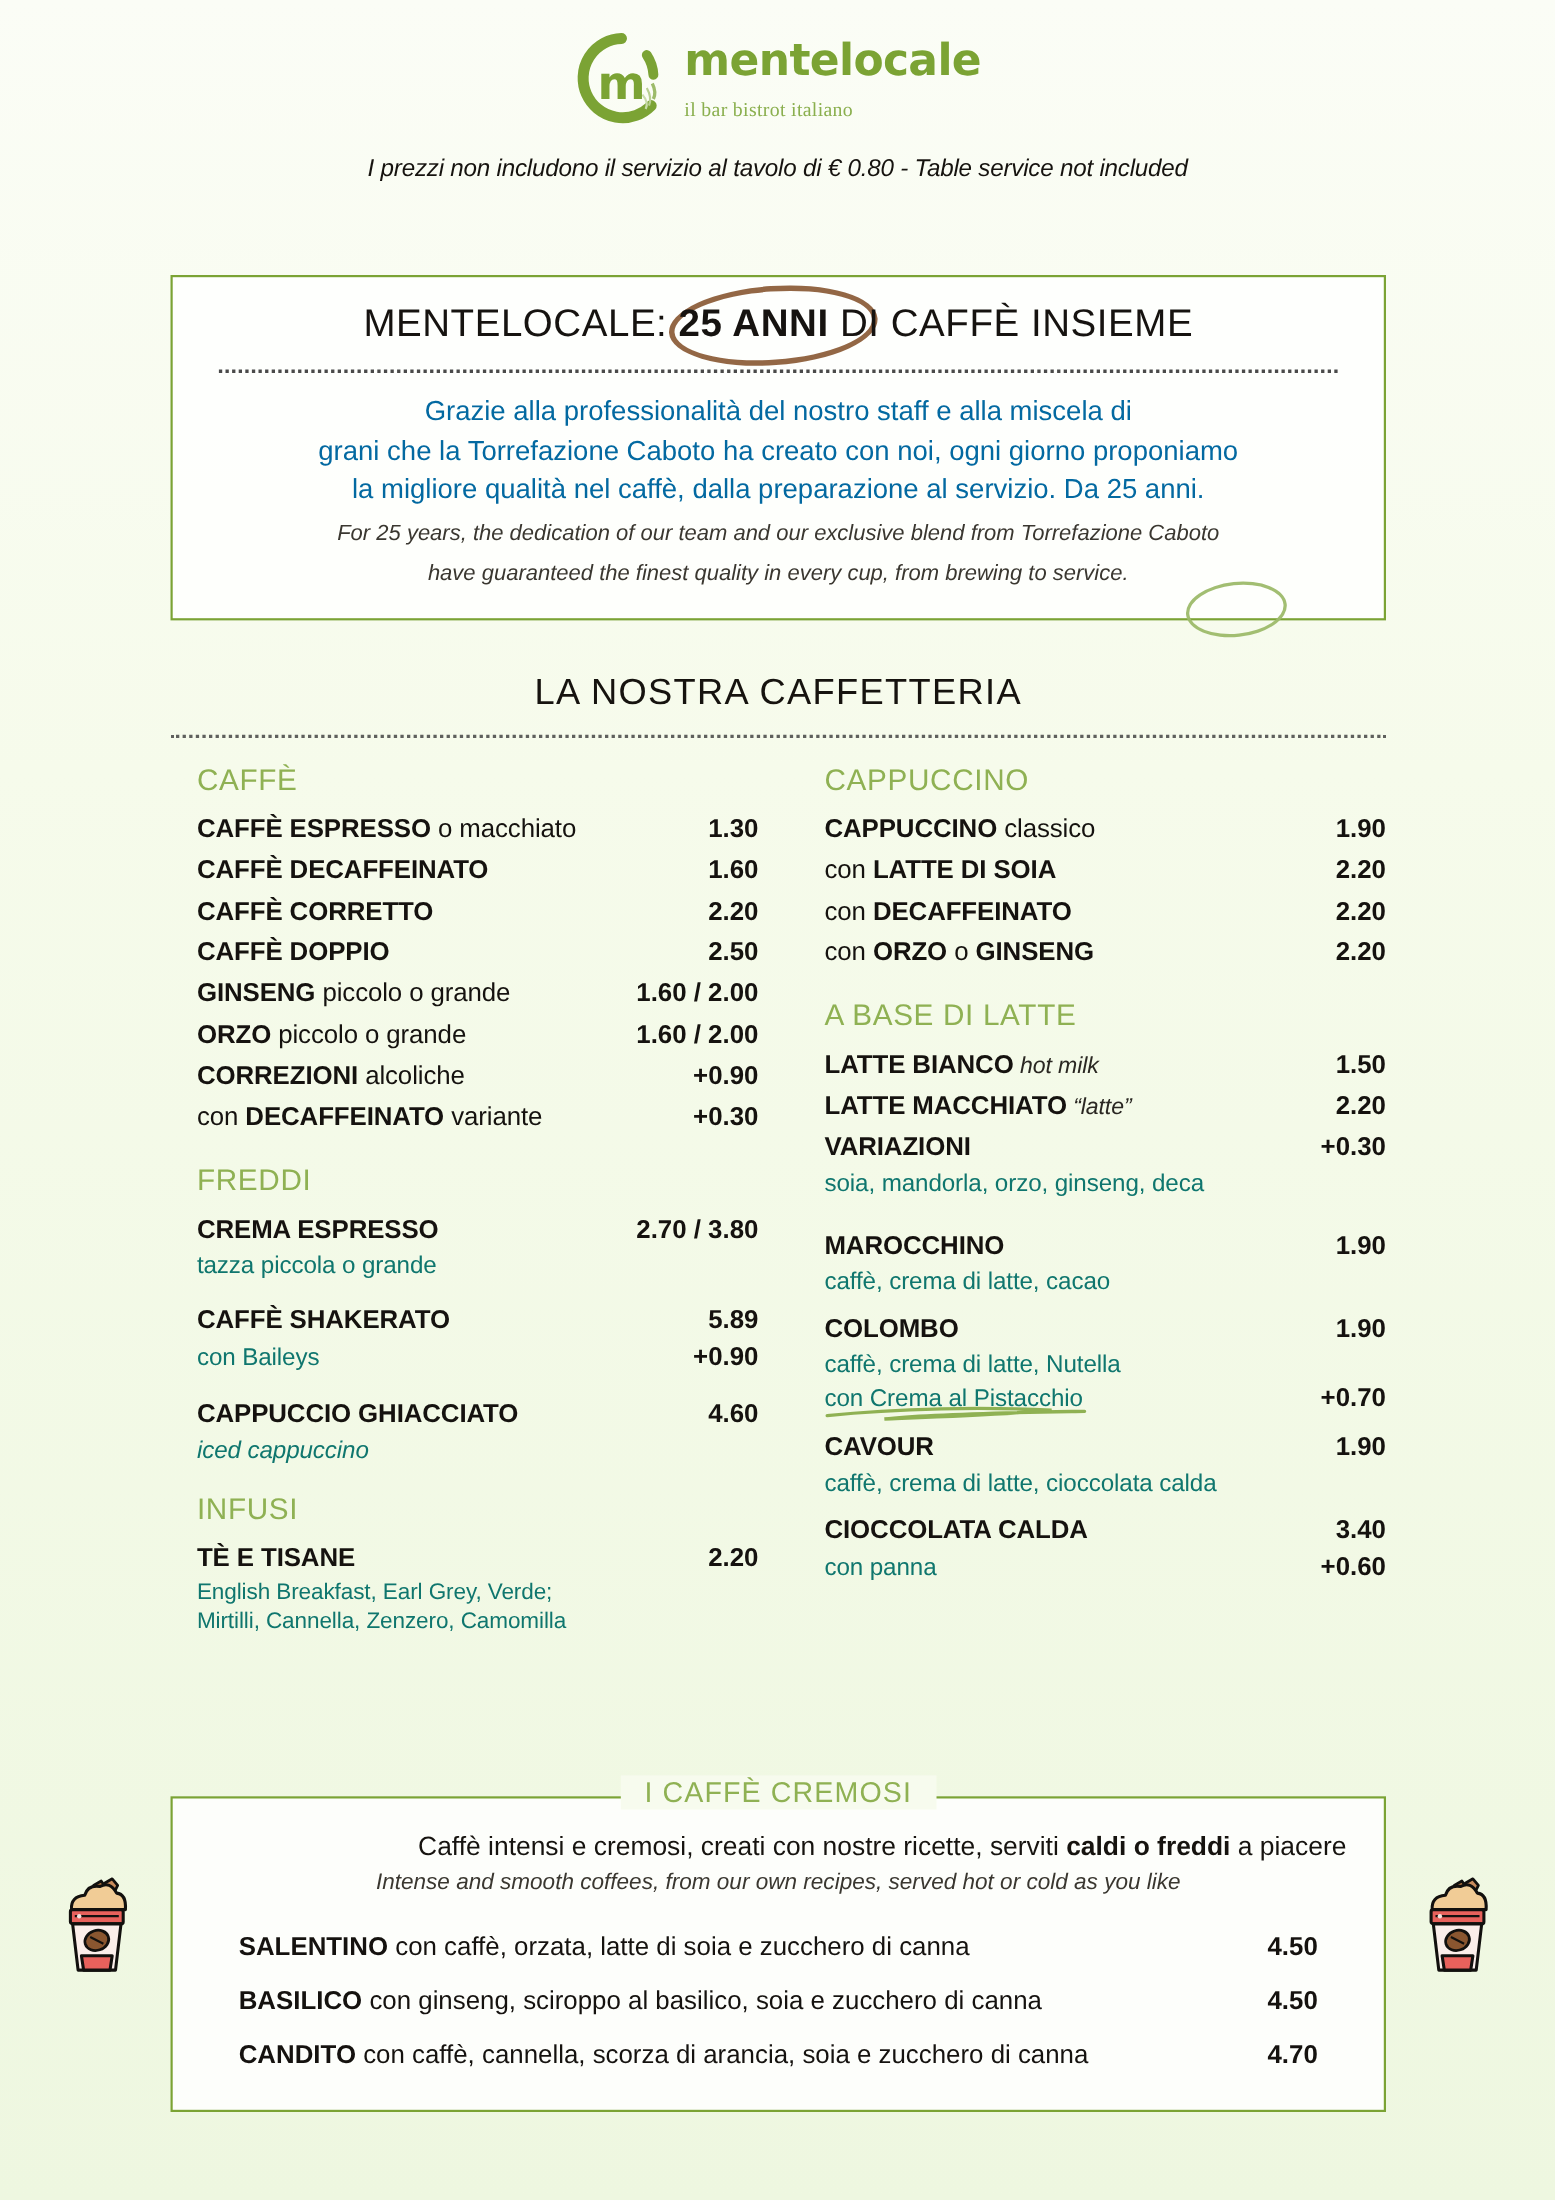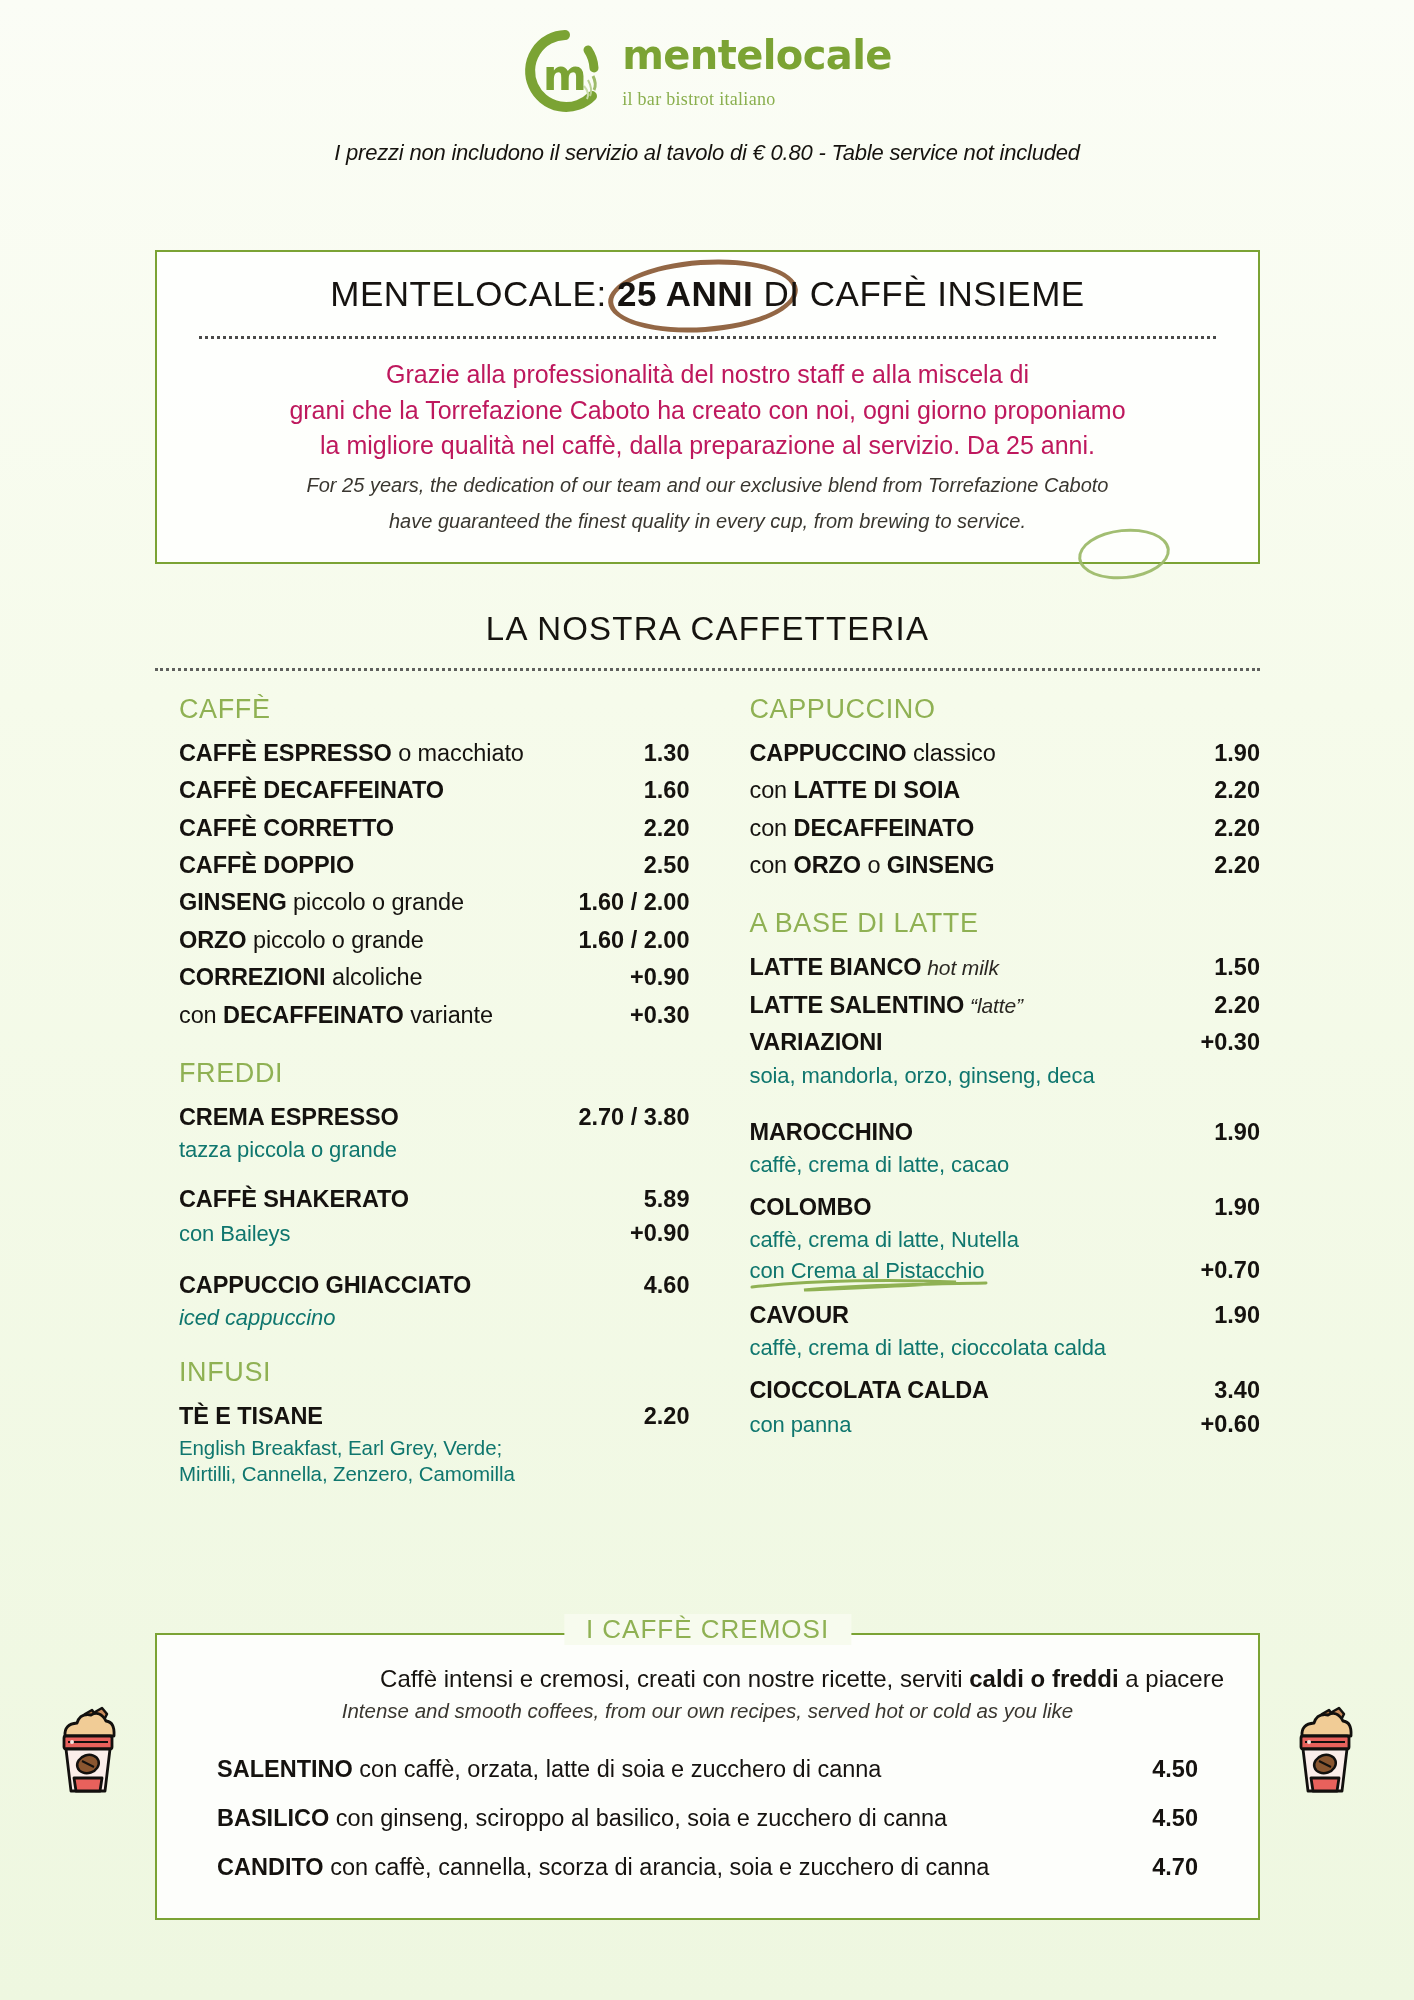--- a/index.html
+++ b/index.html
@@ -47,21 +47,21 @@
     border:5px solid #8a5a35; border-radius:50%;
     transform:rotate(-4deg);
     border-bottom-color:#8a5a35; border-right-color:#8a5a35;
     opacity:.92;
   }
   .dotted {
     border-top:3px dotted #2b2b2b; margin:22px 12px 18px; height:0;
     opacity:.85;
   }
   .anniv-p {
-    text-align:center; font-size:25px; line-height:1.42; color:#be185d;
+    text-align:center; font-size:25px; line-height:1.42; color:#0369a1;
   }
   .anniv-en {
     text-align:center; font-size:20px; line-height:1.5; font-style:italic;
     color:#3a3730; margin-top:6px;
   }
   .circle-25b {
     position:absolute; right:58px; top:172px; width:92px; height:50px;
     border:3px solid #9dbb6a; border-radius:50%; transform:rotate(-6deg);
     z-index:1; opacity:.95;
   }
@@ -283,21 +283,21 @@
       </div>
 
       <div class="gap-lg"></div>
       <div class="cat">A BASE DI LATTE</div>
 
       <div class="row">
         <div class="name"><b>LATTE BIANCO</b><span class="hot-milk"> hot milk</span></div>
         <div class="price">1.50</div>
       </div>
       <div class="row">
-        <div class="name"><b>LATTE SALENTINO</b><span class="hot-milk"> “latte”</span></div>
+        <div class="name"><b>LATTE MACCHIATO</b><span class="hot-milk"> “latte”</span></div>
         <div class="price">2.20</div>
       </div>
       <div class="row">
         <div class="name"><b>VARIAZIONI</b></div>
         <div class="price">+0.30</div>
       </div>
       <div class="sub">soia, mandorla, orzo, ginseng, deca</div>
 
       <div class="gap-lg"></div>
 

